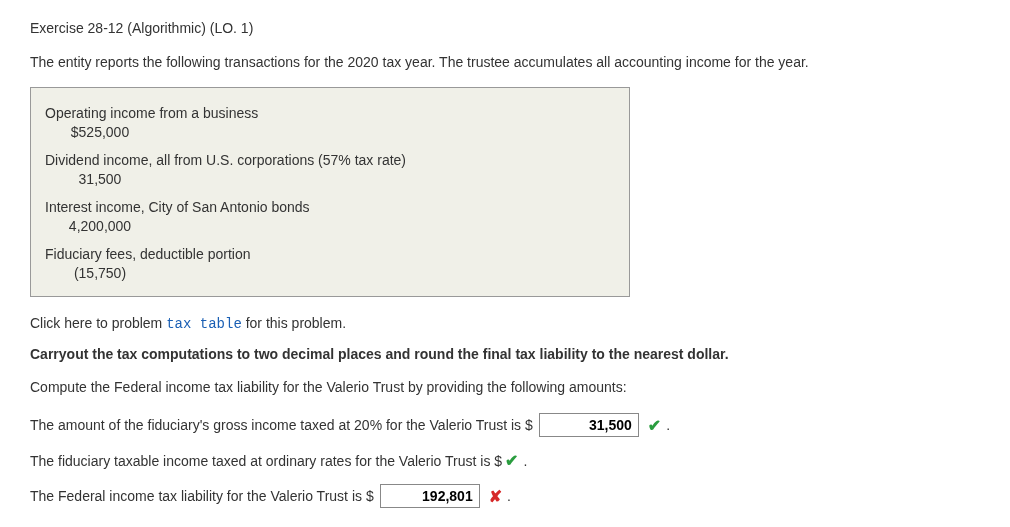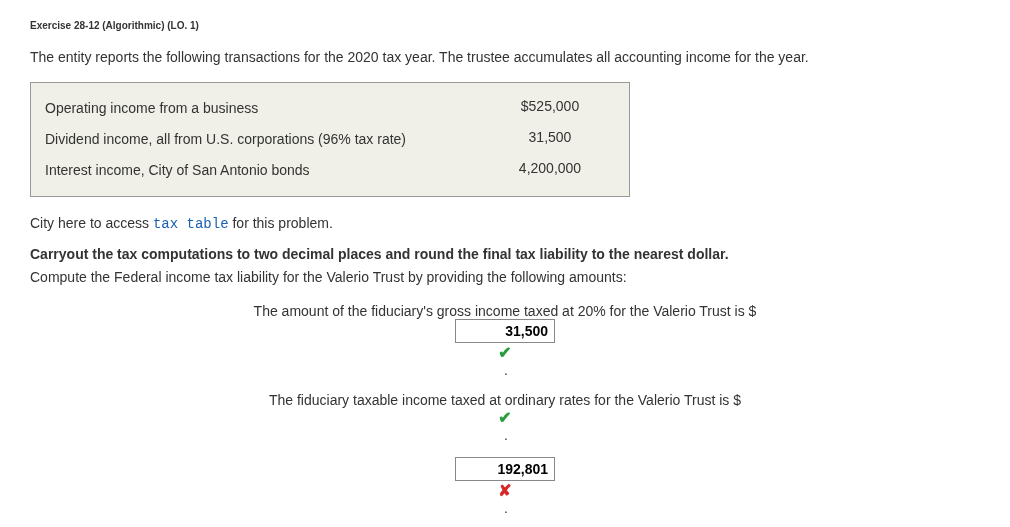--- a/index.html
+++ b/index.html
@@ -9,72 +9,72 @@
     }
     body {
       font-family: Verdana, Geneva, sans-serif;
       font-size: 14px;
       color: #333;
       padding: 20px 30px;
       background: #fff;
       width: 1010px;
     }
     .heading {
-      font-weight: bold;
+      font-weight: normal;
       margin-bottom: 16px;
-      font-size: 10px;
+      font-size: 14px;
     }
     .intro {
       margin-bottom: 14px;
       line-height: 1.5;
     }
     .data-table {
       border: 1px solid #999;
       background: #f0f0e8;
       width: 600px;
       padding: 10px 14px;
       margin-bottom: 18px;
     }
     .data-row {
       display: flex;
       justify-content: space-between;
       align-items: flex-start;
       padding: 5px 0;
+      flex-direction: column;
     }
     .data-label {
       flex: 1;
       line-height: 1.5;
     }
     .data-value {
       width: 120px;
       text-align: center;
       padding-right: 10px;
     }
     .link-line {
       margin-bottom: 12px;
     }
     .tax-link {
       color: #1a5fb4;
       cursor: pointer;
       font-family: Liberation Mono, monospace;
     }
     .bold-instr {
       font-weight: bold;
-      margin-bottom: 4px;
+      margin-bottom: 14px;
       line-height: 1.5;
     }
     .compute-instr {
       margin-bottom: 18px;
     }
     .answer-line {
       margin-bottom: 14px;
       display: flex;
       align-items: center;
       flex-wrap: nowrap;
-      flex-direction: column;
     }
     .answer-text {
       white-space: nowrap;
     }
     .answer-input {
       border: 1px solid #888;
       padding: 3px 6px;
       width: 100px;
       text-align: right;
       font-family: inherit;
@@ -106,47 +106,52 @@
 <div class="heading">Exercise 28-12 (Algorithmic) (LO. 1)</div>
 
 <div class="intro">The entity reports the following transactions for the 2020 tax year. The trustee accumulates all accounting income for the year.</div>
 
 <div class="data-table">
   <div class="data-row">
     <div class="data-label">Operating income from a business</div>
     <div class="data-value">$525,000</div>
   </div>
   <div class="data-row">
-    <div class="data-label">Dividend income, all from U.S. corporations (96% tax rate)</div>
+    <div class="data-label">Dividend income, all from U.S. corporations (57% tax rate)</div>
     <div class="data-value">31,500</div>
   </div>
   <div class="data-row">
     <div class="data-label">Interest income, City of San Antonio bonds</div>
     <div class="data-value">4,200,000</div>
   </div>
+  <div class="data-row">
+    <div class="data-label">Fiduciary fees, deductible portion</div>
+    <div class="data-value">(15,750)</div>
+  </div>
 </div>
 
 <div class="link-line">
-  <span>City here to access </span><span class="tax-link">tax table</span><span> for this problem.</span>
+  <span>Click here to problem </span><span class="tax-link">tax table</span><span> for this problem.</span>
 </div>
 
 <div class="bold-instr">Carryout the tax computations to two decimal places and round the final tax liability to the nearest dollar.</div>
 
 <div class="compute-instr">Compute the Federal income tax liability for the Valerio Trust by providing the following amounts:</div>
 
 <div class="answer-line">
   <span class="answer-text">The amount of the fiduciary's gross income taxed at 20% for the Valerio Trust is $</span>
   <input class="answer-input" type="text" value="31,500" style="">
   <span class="check-icon">✔</span>
   <span class="period">.</span>
 </div>
 
 <div class="answer-line">
   <span class="answer-text">The fiduciary taxable income taxed at ordinary rates for the Valerio Trust is $</span>
   <span class="check-icon">✔</span>
   <span class="period">.</span>
 </div>
 
 <div class="answer-line">
+  <span class="answer-text">The Federal income tax liability for the Valerio Trust is $</span>
   <input class="answer-input" type="text" value="192,801" style="">
   <span class="cross-icon">✘</span>
   <span class="period">.</span>
 </div>
 
 </body></html>

